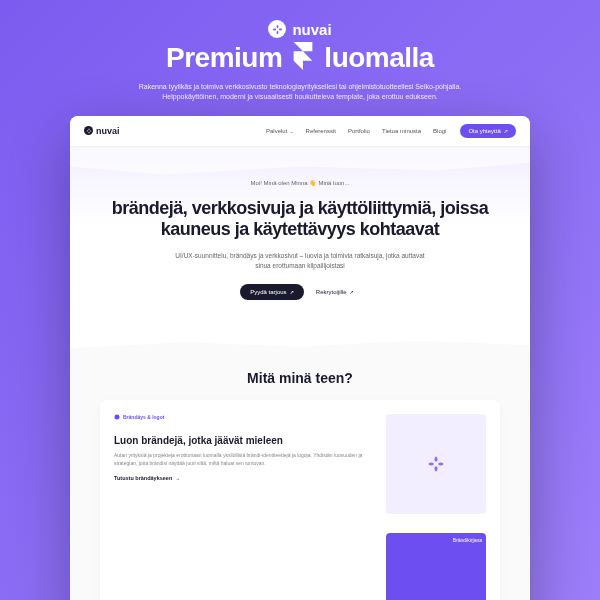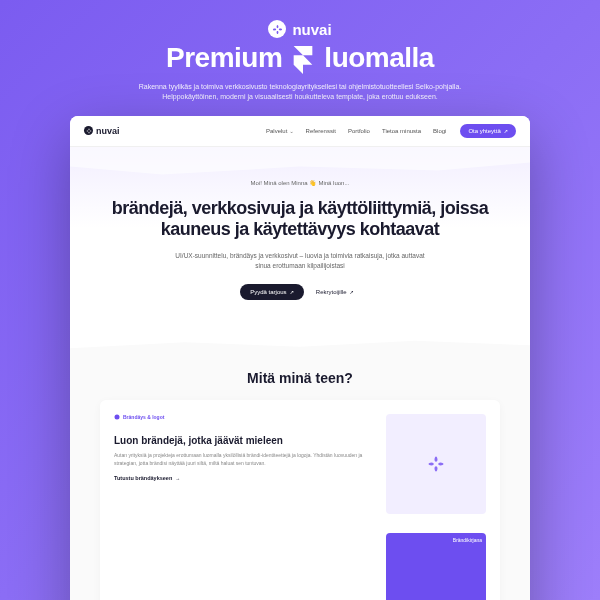--- a/index.html
+++ b/index.html
@@ -32,21 +32,21 @@
   height: 18px;
   border-radius: 50%;
   background: white;
   display: flex;
   align-items: center;
   justify-content: center;
 }
 .brand-logo .icon svg { fill: #7b5cf0; }
 .title-row {
   display: flex;
-  align-items: flex-end;
+  align-items: flex-start;
   gap: 10px;
   margin-bottom: 8px;
 }
 .title-row .text {
   color: white;
   font-size: 28px;
   font-weight: 700;
   letter-spacing: -0.5px;
 }
 .framer-icon {

